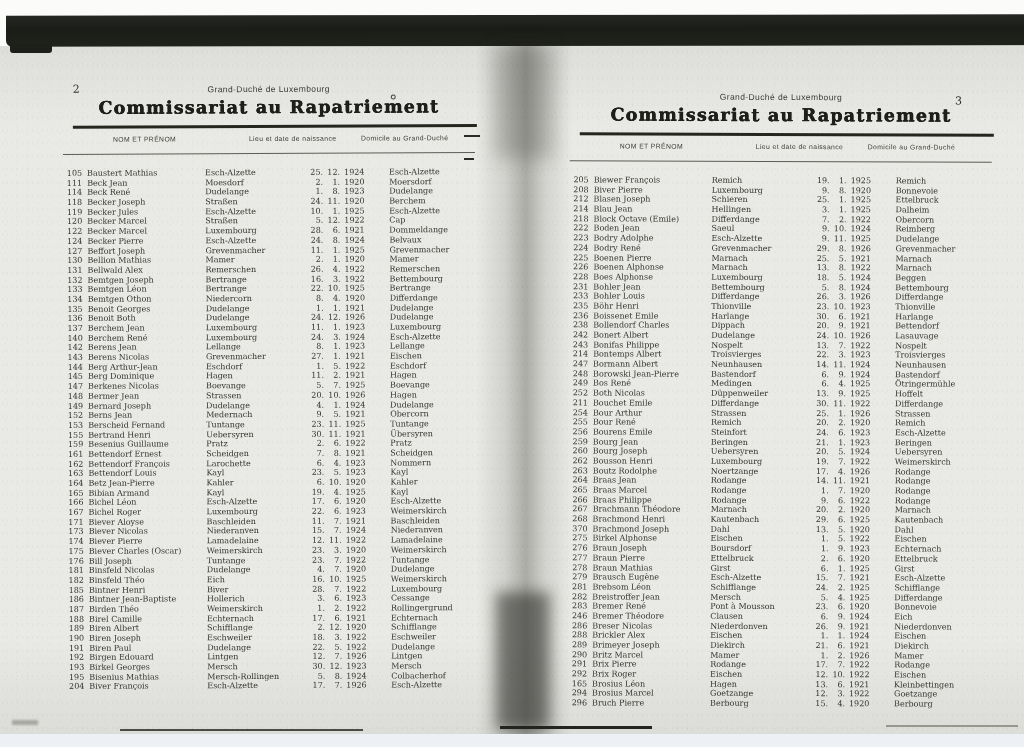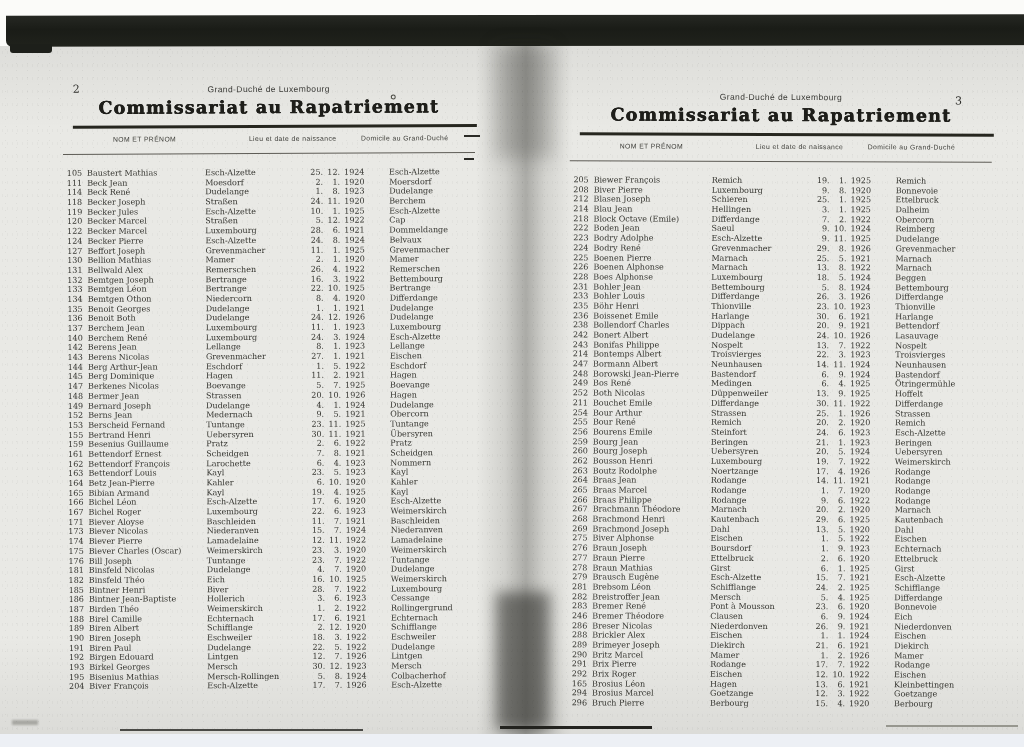--- a/index.html
+++ b/index.html
@@ -933,31 +933,31 @@
       <div class="row">
         <span class="c c0">268</span>
         <span class="c c1">Brachmond Henri</span>
         <span class="c c2">Kautenbach</span>
         <span class="c c3">29.</span>
         <span class="c c4">6.</span>
         <span class="c c5">1925</span>
         <span class="c c6">Kautenbach</span>
       </div>
       <div class="row">
-        <span class="c c0">269</span>
+        <span class="c c0">370</span>
         <span class="c c1">Brachmond Joseph</span>
         <span class="c c2">Dahl</span>
         <span class="c c3">13.</span>
         <span class="c c4">5.</span>
         <span class="c c5">1920</span>
         <span class="c c6">Dahl</span>
       </div>
       <div class="row">
         <span class="c c0">275</span>
-        <span class="c c1">Biver Alphonse</span>
+        <span class="c c1">Birkel Alphonse</span>
         <span class="c c2">Eischen</span>
         <span class="c c3">1.</span>
         <span class="c c4">5.</span>
         <span class="c c5">1922</span>
         <span class="c c6">Eischen</span>
       </div>
       <div class="row">
         <span class="c c0">276</span>
         <span class="c c1">Braun Joseph</span>
         <span class="c c2">Boursdorf</span>

